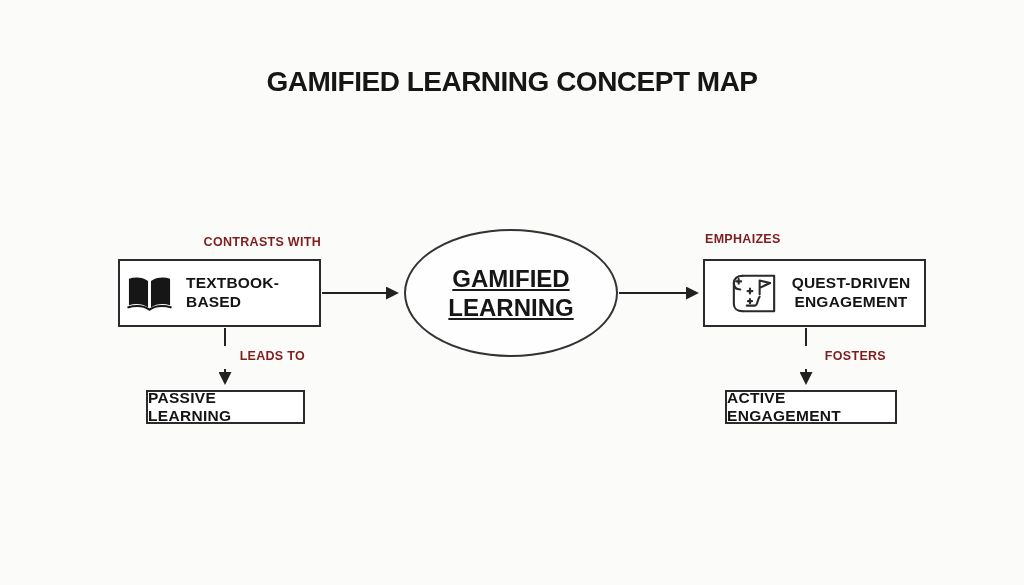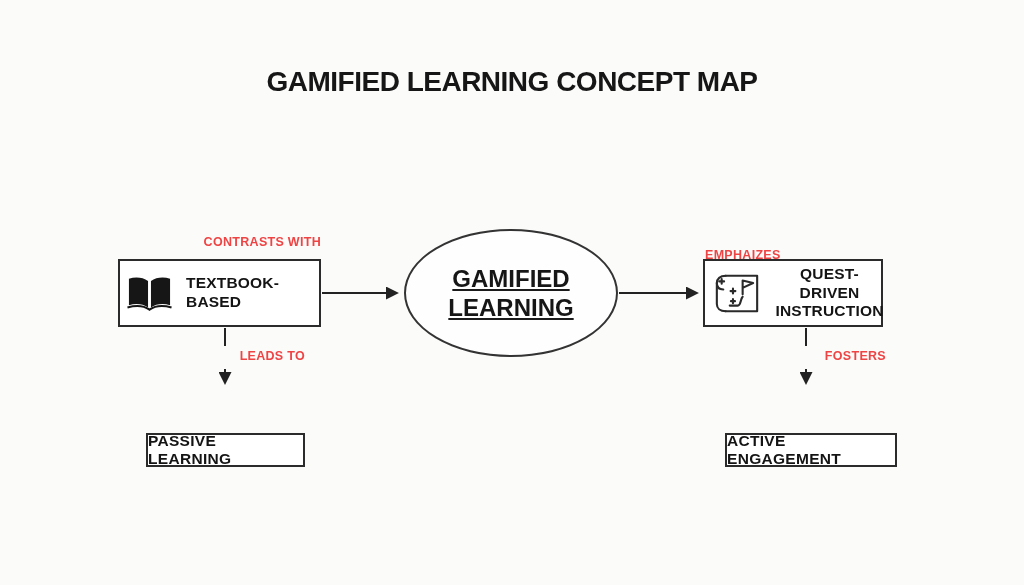--- a/index.html
+++ b/index.html
@@ -33,39 +33,39 @@
     inset: 0;
     width: 1024px;
     height: 585px;
     pointer-events: none;
   }
   .edge-label {
     position: absolute;
     font-size: 12.5px;
     font-weight: bold;
     letter-spacing: 0.3px;
-    color: #ef4444;
+    color: #7f1d1d;
     white-space: nowrap;
   }
   .edge-label.contrasts { left: 118px; top: 235px; width: 203px; text-align: right; }
-  .edge-label.emphaizes { left: 705px; top: 232px; margin-top: 16px; }
+  .edge-label.emphaizes { left: 705px; top: 232px; }
   .edge-label.leads     { left: 145px; top: 349px; width: 160px; text-align: right; }
   .edge-label.fosters   { left: 726px; top: 349px; width: 160px; text-align: right; }
 
   .node {
     position: absolute;
     background: #ffffff;
     border: 2px solid #2b2b2b;
     display: flex;
     align-items: center;
     justify-content: center;
   }
   .node.big { height: 68px; top: 259px; gap: 13px; }
   .node.left-node  { left: 118px; width: 203px; padding-left: 6px; }
-  .node.right-node { left: 703px; width: 180px; padding-left: 10px; }
+  .node.right-node { left: 703px; width: 223px; padding-left: 10px; }
   .node-text {
     font-size: 15.5px;
     font-weight: bold;
     line-height: 1.22;
     letter-spacing: 0.2px;
     color: #141414;
   }
   .node-text.align-left span { display: block; text-align: left; }
   .node-text.align-center span { display: block; text-align: center; }
   .icon { display: flex; align-items: center; justify-content: center; }
@@ -94,21 +94,20 @@
   }
   .ellipse-text span { display: block; }
 
   .node.sub {
     top: 390px;
     height: 34px;
     font-size: 15.5px;
     font-weight: bold;
     letter-spacing: 0.3px;
     color: #141414;
-    margin-top: 43px;
   }
   .node.sub.passive { left: 146px; width: 159px; }
   .node.sub.active  { left: 725px; width: 172px; }
 </style>
 </head>
 <body>
 
 <div class="canvas">
 
   <h1 class="title">GAMIFIED LEARNING CONCEPT MAP</h1>
@@ -171,20 +170,20 @@
 
         <path d="M22 41 H32 C36 41 35 33 38 30"></path>
 
         <path d="M12 8 V14 M9 11 H15"></path>
         <path d="M26 20 V26 M23 23 H29"></path>
         <path d="M26 33 V38 M23.5 35.5 H28.5"></path>
       </svg>
     </span>
     <span class="node-text align-center">
       <span>QUEST-DRIVEN</span>
-      <span>INSTRUCTION</span>
+      <span>ENGAGEMENT</span>
     </span>
   </div>
 
   <div class="node sub passive">PASSIVE LEARNING</div>
   <div class="node sub active">ACTIVE ENGAGEMENT</div>
 
 </div>
 
 </body></html>

